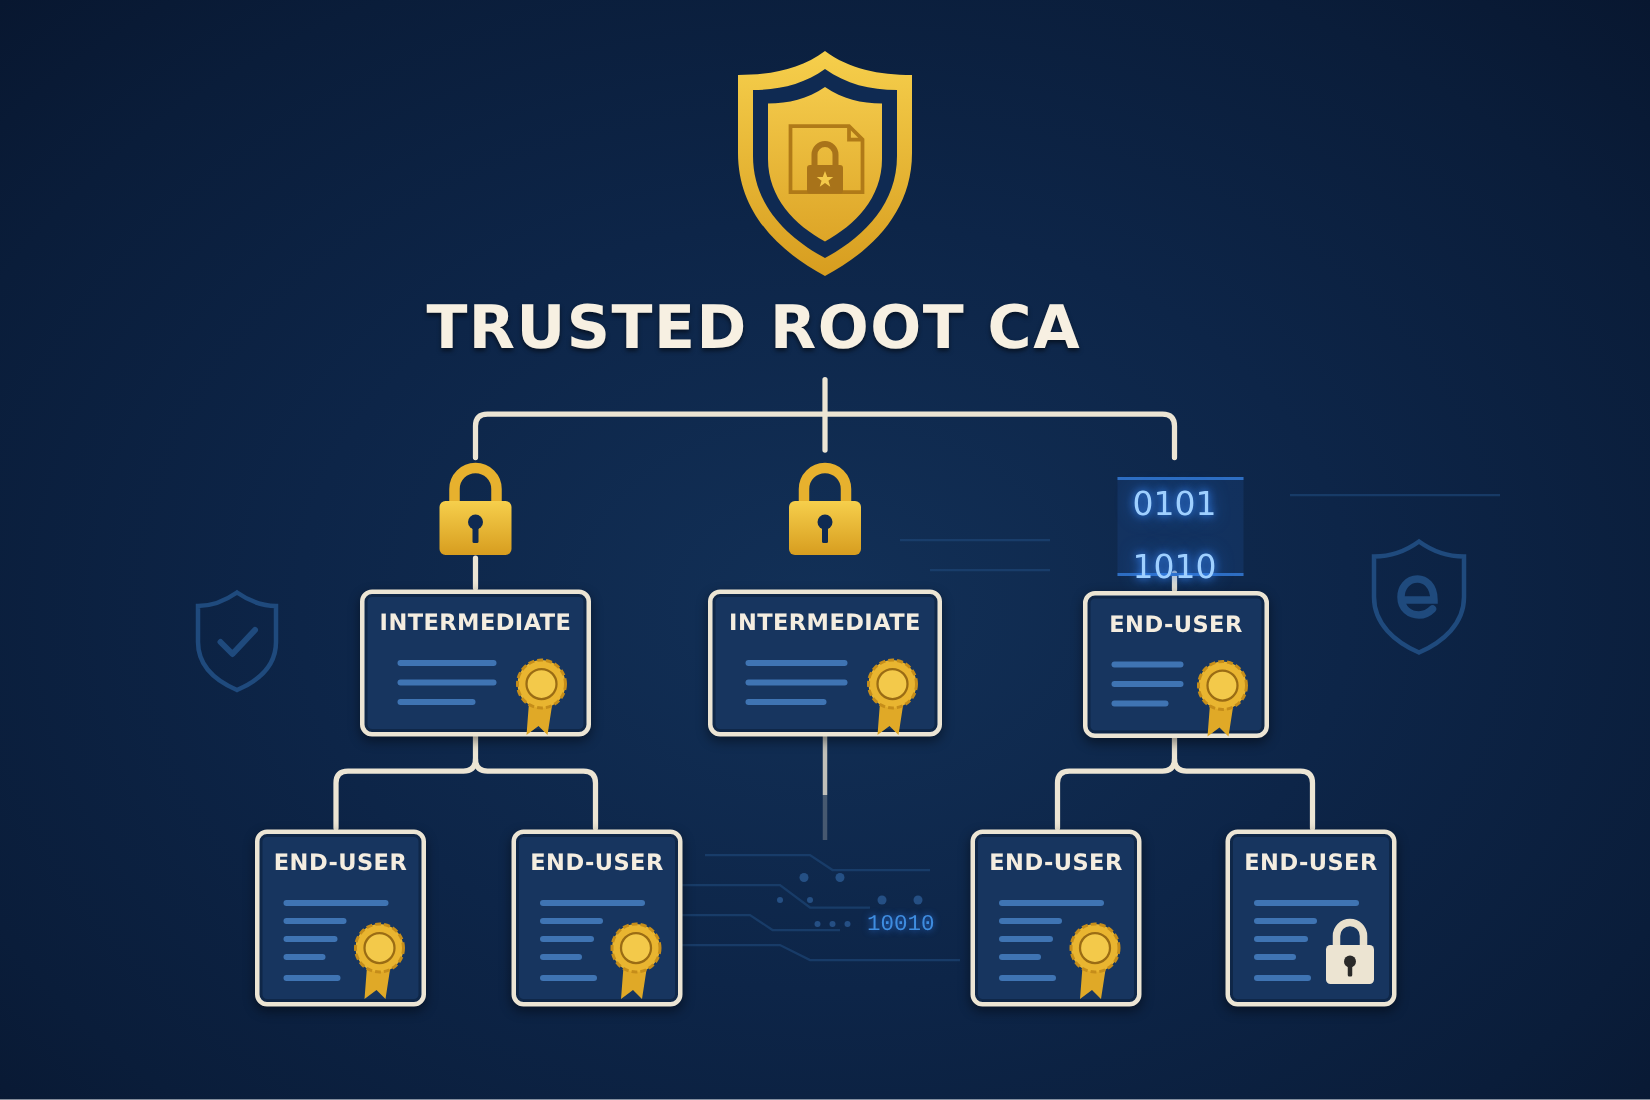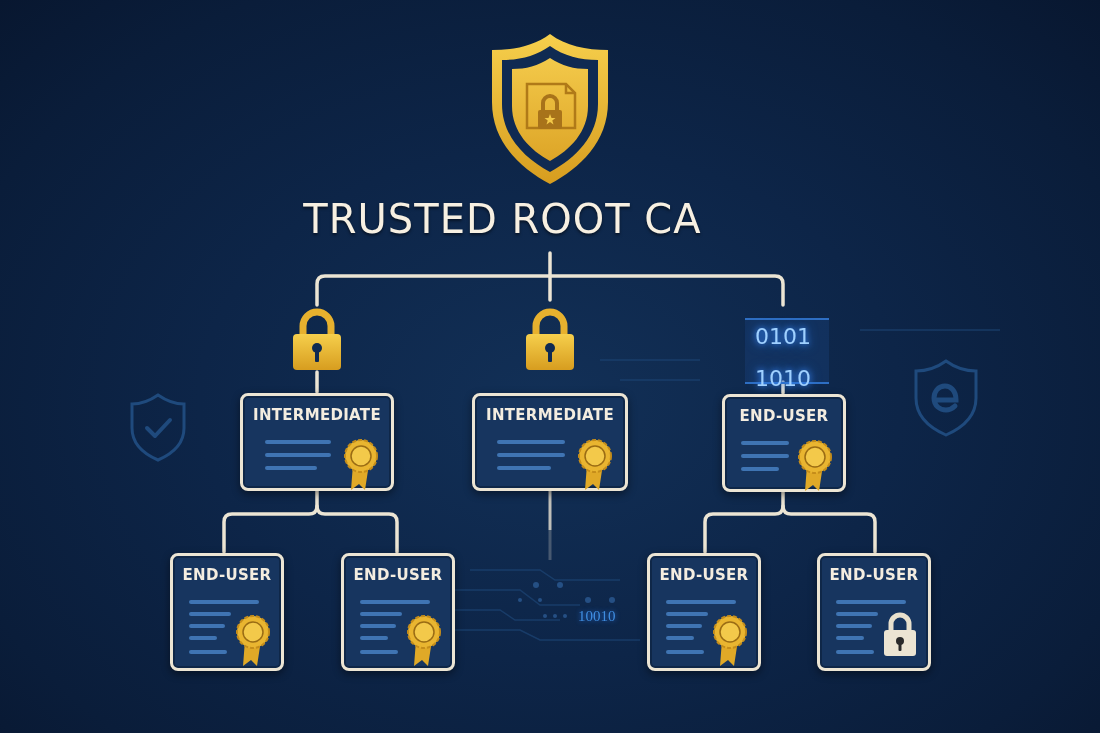--- a/index.html
+++ b/index.html
@@ -3,42 +3,42 @@
 <meta charset="utf-8">
 <style>
   html, body { margin:0; padding:0; }
   body {
     width:1100px; height:733px; overflow:hidden; position:relative;
     background: radial-gradient(ellipse at 50% 55%, #123057 0%, #0d2548 45%, #0a1d3a 80%, #081730 100%);
     font-family: "DejaVu Sans", "Liberation Sans", sans-serif;
   }
   .title {
     position:absolute; left:0; width:1005px; top:196px; text-align:center;
-    font-size:40px; font-weight:normal; color:#f7f0e2; letter-spacing:1px;
+    font-size:40px; font-weight:bold; color:#f7f0e2; letter-spacing:1px;
     text-shadow: 0 2px 3px rgba(0,0,0,0.5);
   }
   .card {
     position:absolute; box-sizing:border-box;
     border:3px solid #ece5d4; border-radius:8px;
     background:#17355f;
     box-shadow: 0 3px 8px rgba(0,0,0,0.45), inset 0 0 0 2px #0f2748;
   }
   .card-label {
     position:absolute; left:0; right:0; top:10px; text-align:center;
     color:#f4ede0; font-weight:bold; font-size:15px; letter-spacing:0.3px;
     font-family: "DejaVu Sans", sans-serif;
   }
   .line { position:absolute; height:4px; border-radius:2px; background:#3f74b3; }
   .binary {
     position:absolute; color:#9fd0ff; font-family:"DejaVu Sans", sans-serif;
     font-size:22px; line-height:26px; text-align:center;
     text-shadow: 0 0 6px #3b8cff, 0 0 12px #2a6fd6;
   }
   .binary-small {
-    position:absolute; color:#3f8de0; font-family:Liberation Serif, serif;
+    position:absolute; color:#3f8de0; font-family:Liberation Mono, monospace;
     font-size:15px; text-shadow:0 0 5px #2a6fd6;
   }
   svg { position:absolute; overflow:visible; }
 </style>
 </head>
 <body>
 
 <svg style="left:0;top:0;" width="1100" height="733">
   <g stroke="#1d4575" stroke-width="1.5" fill="none" opacity="0.7">
     <path d="M420 590 H520 L540 605 H580"></path>

